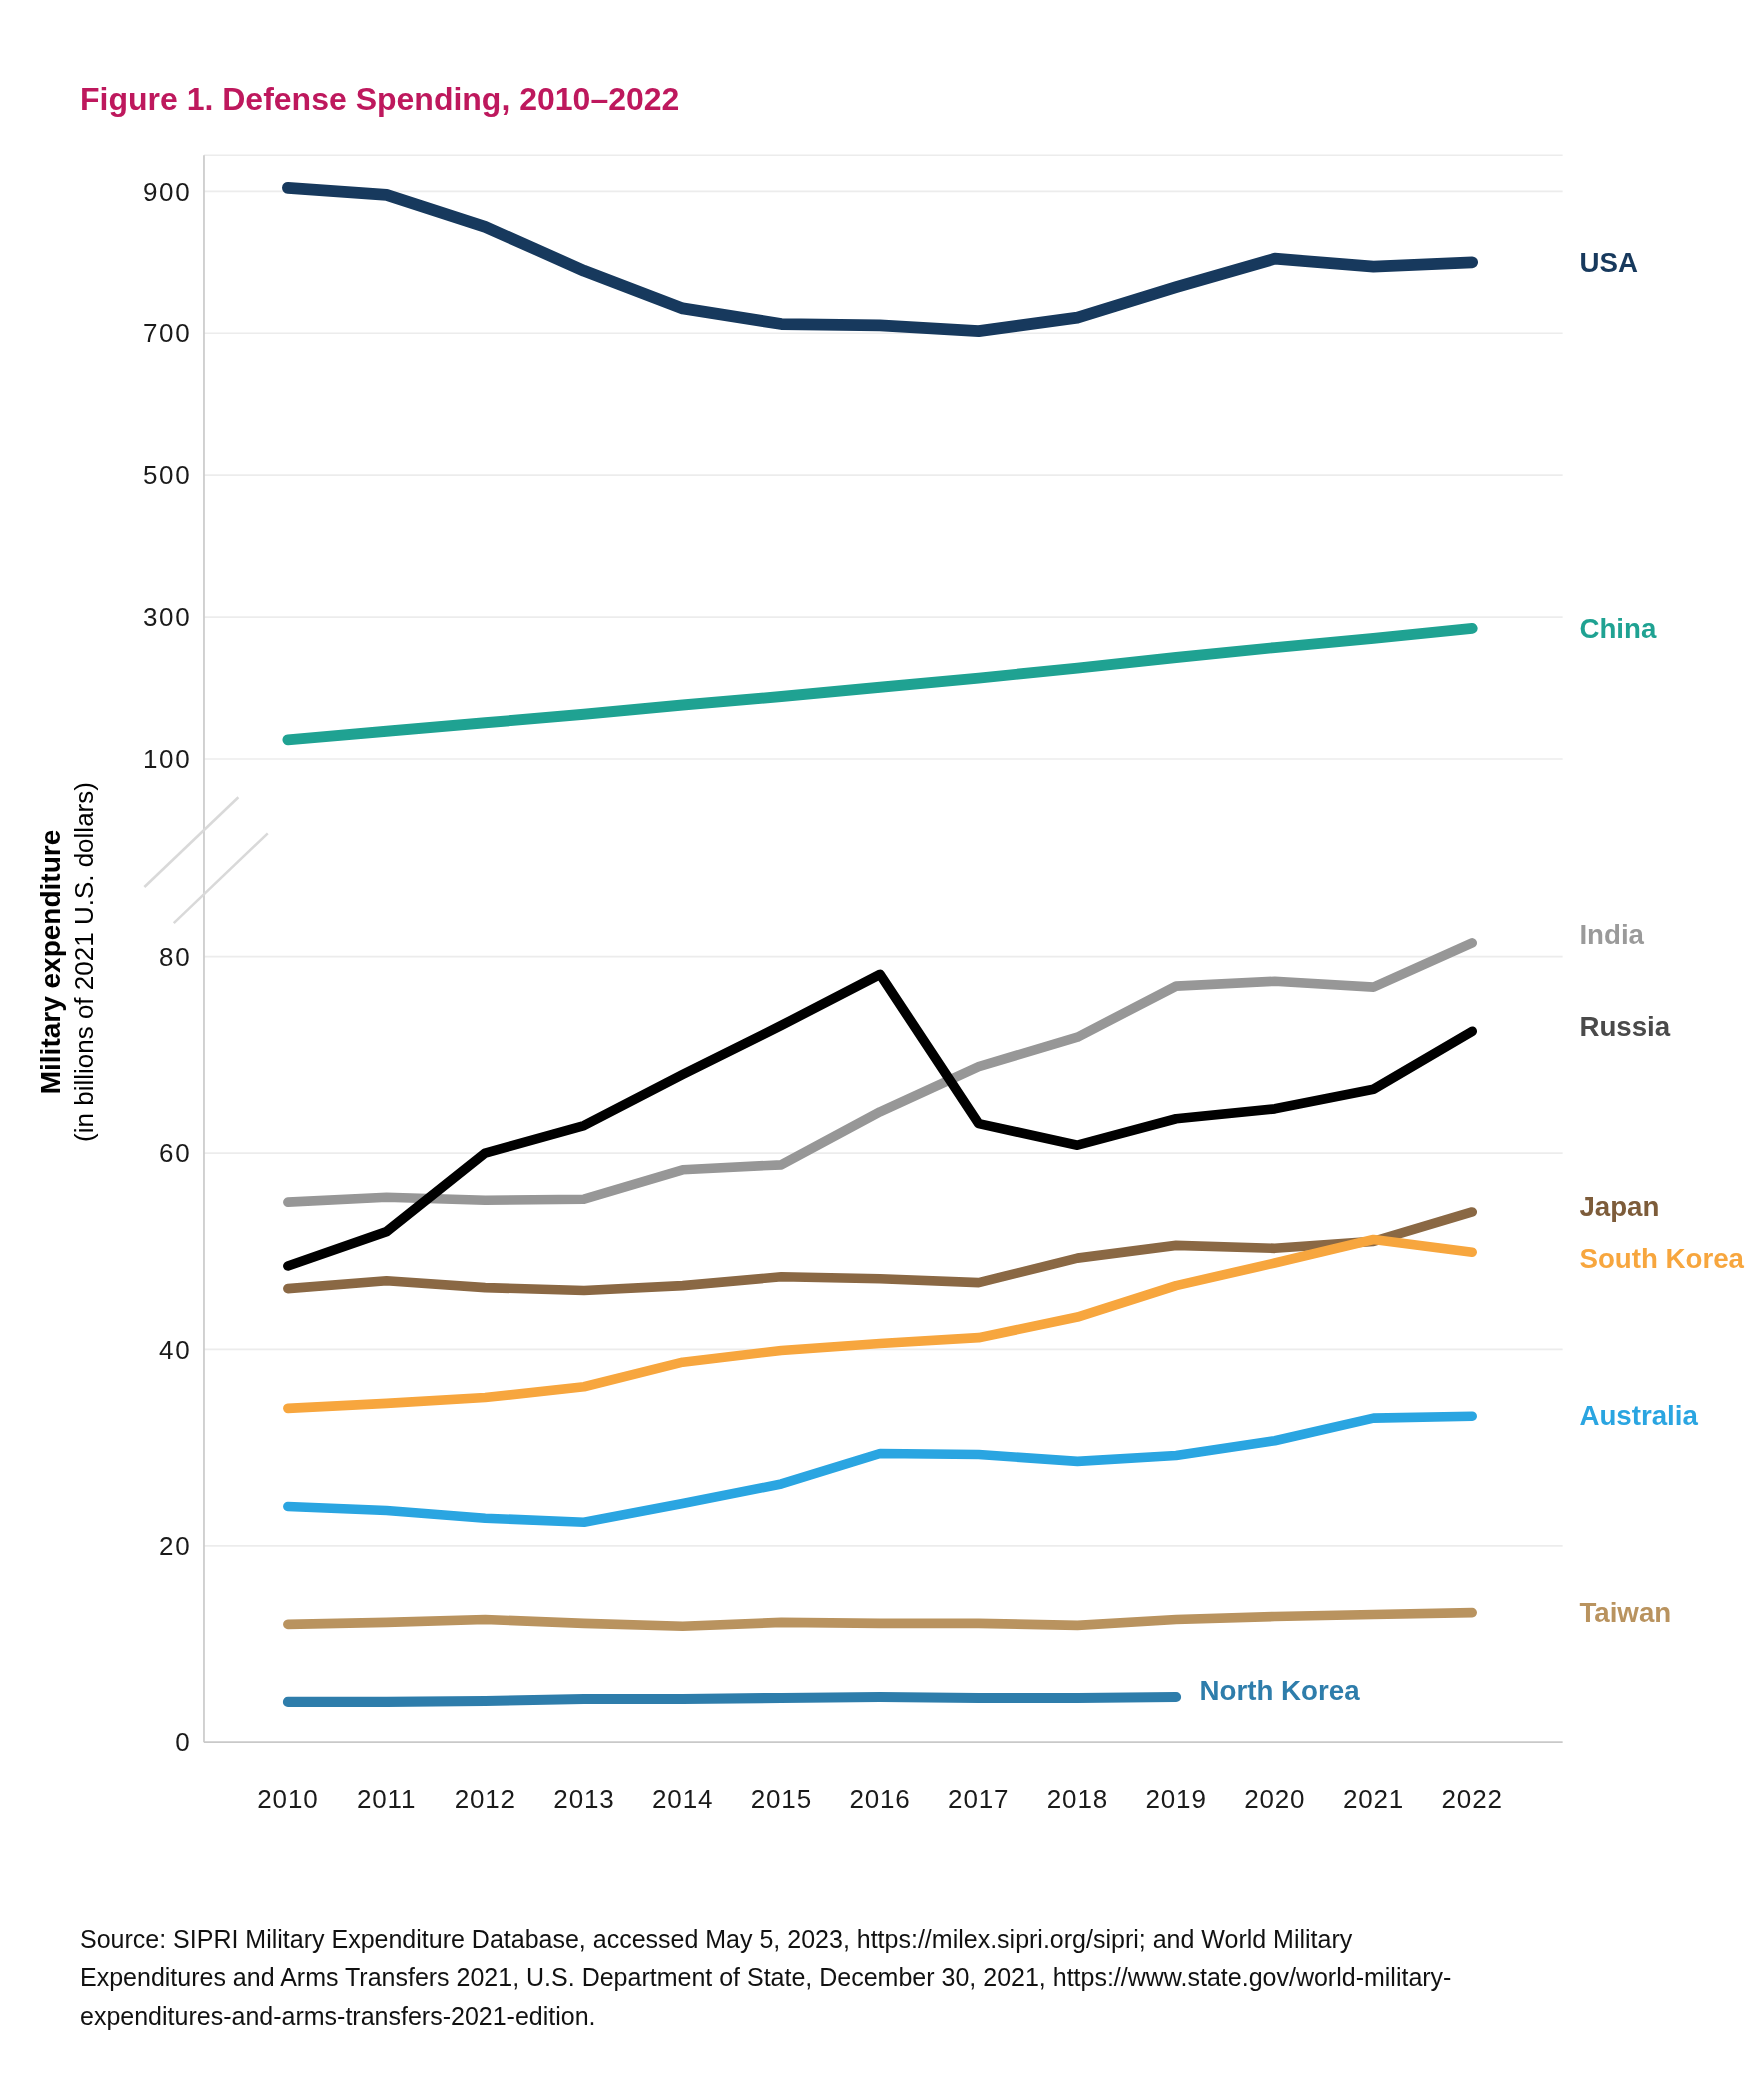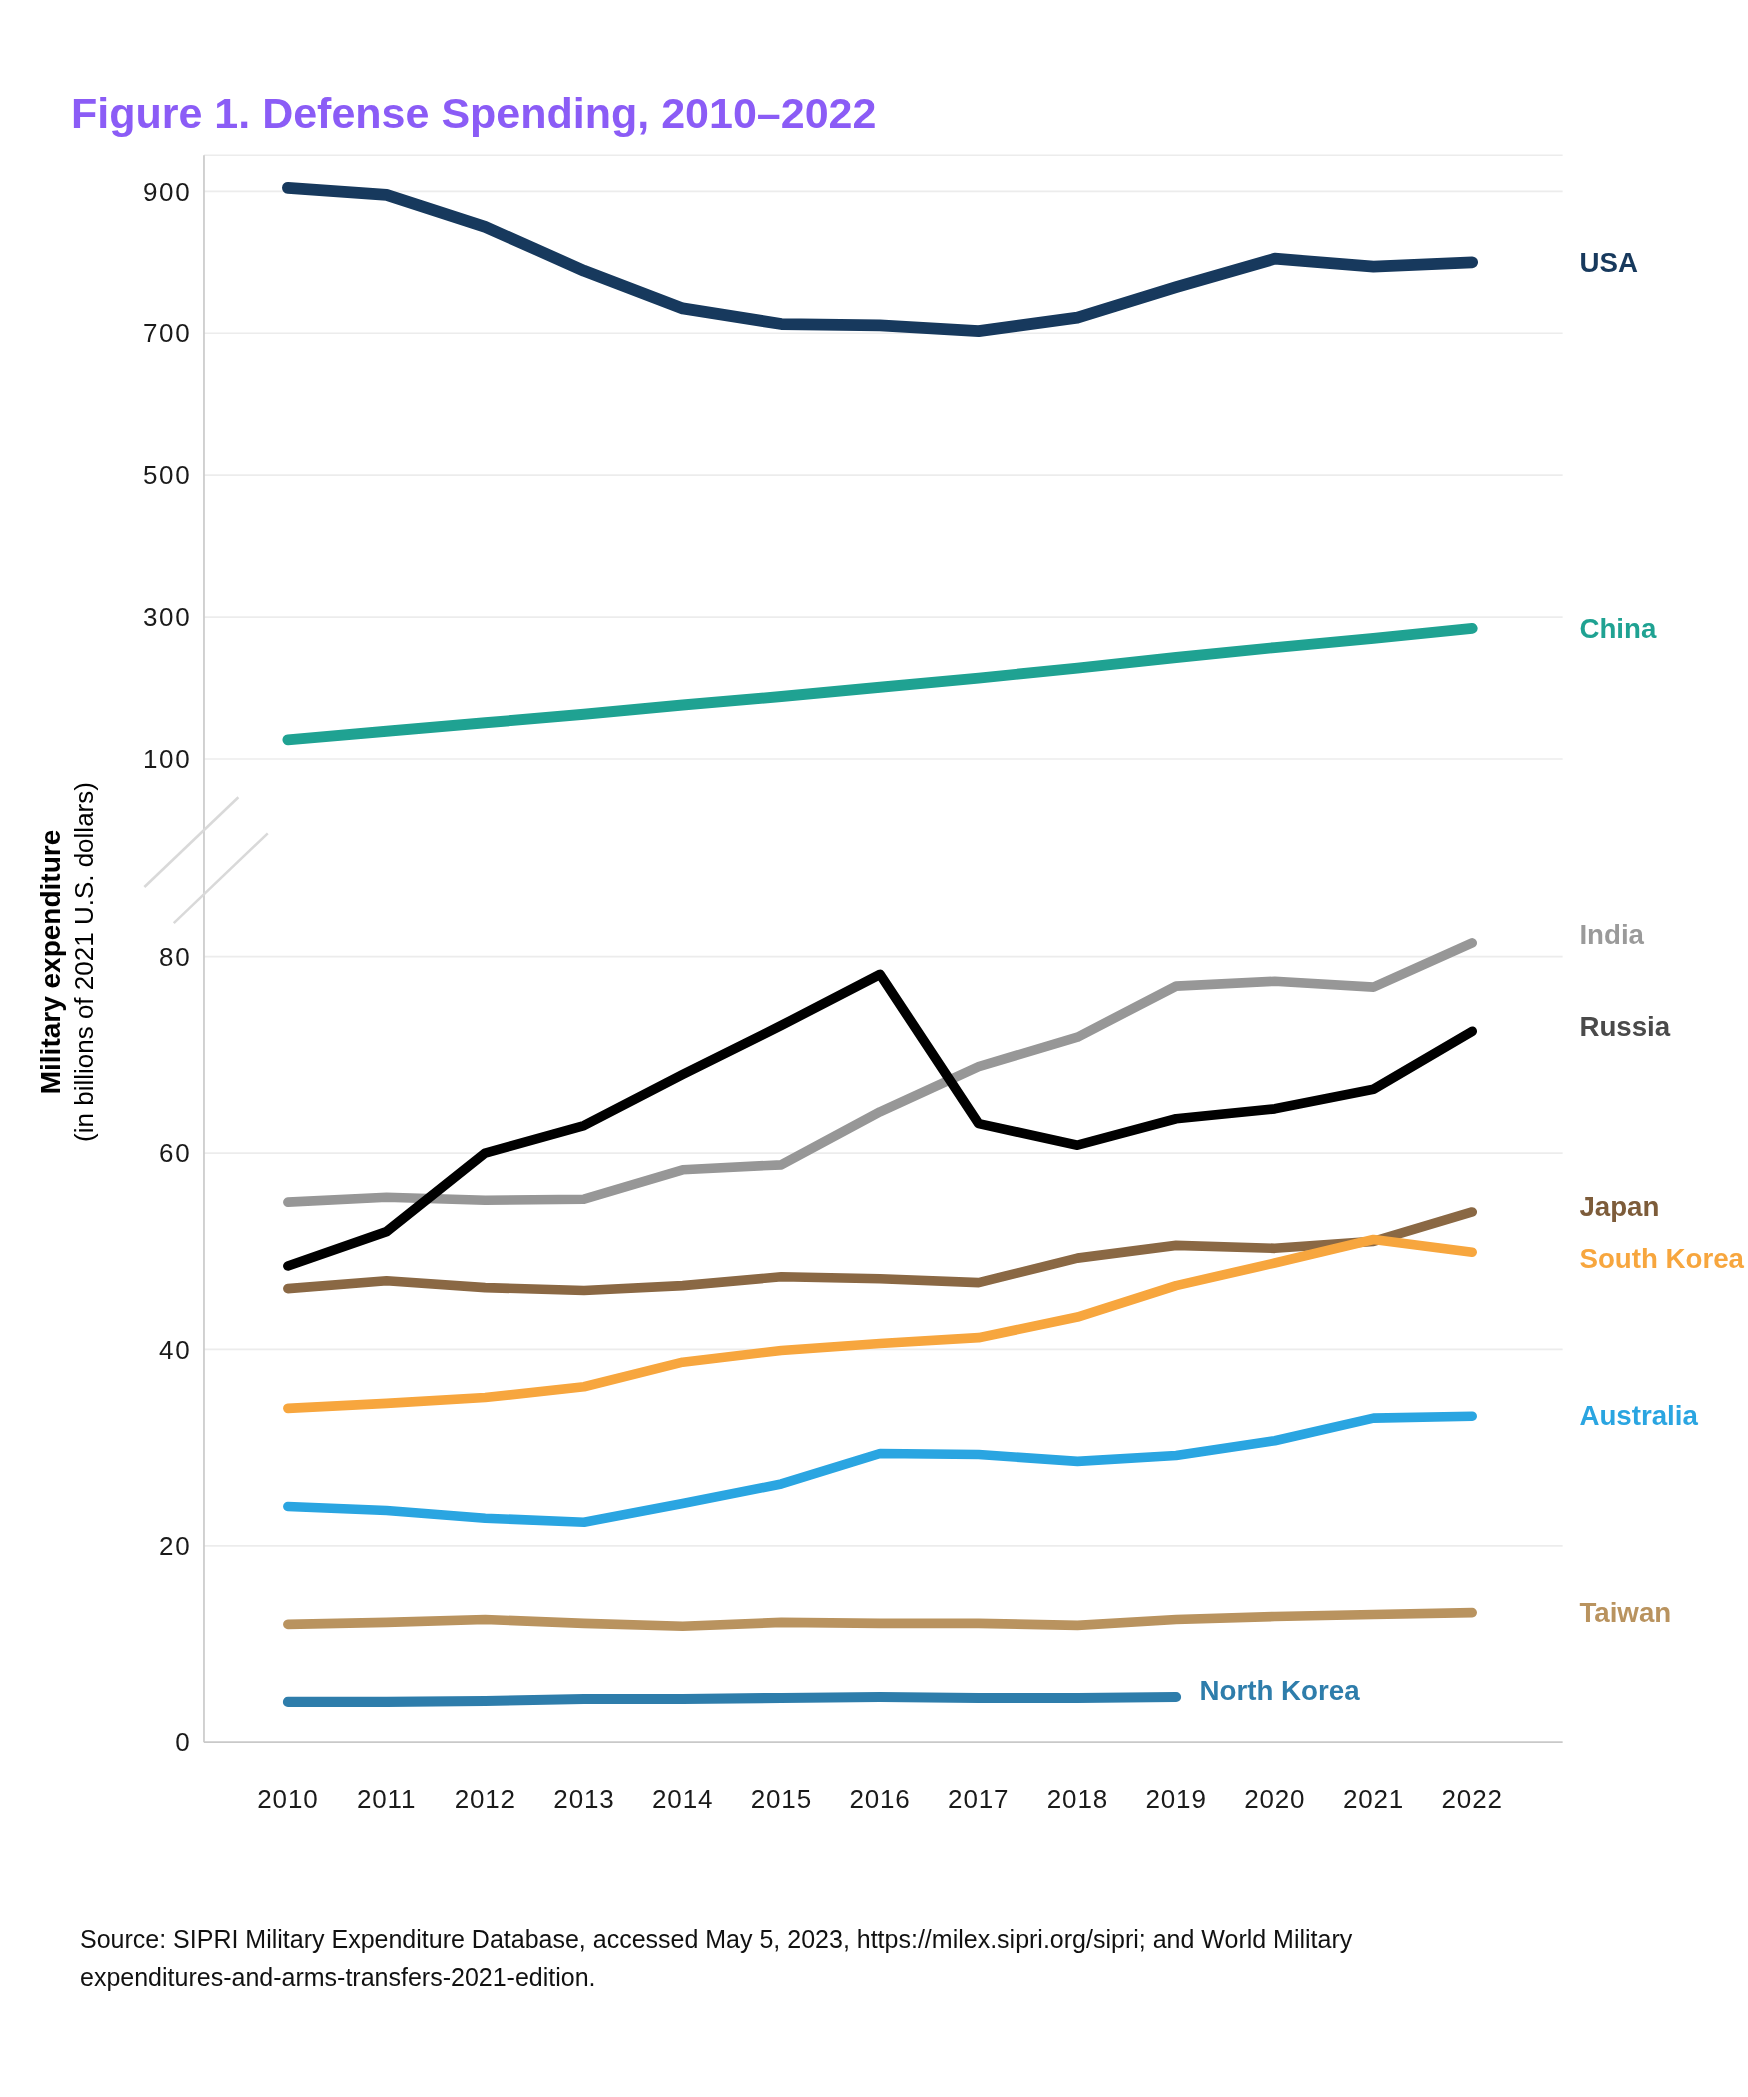--- a/index.html
+++ b/index.html
@@ -1,19 +1,19 @@
 <!DOCTYPE html>
 <html style="font-size:13.4px"><head>
 <meta charset="utf-8">
 <style>
   html,body{margin:0;padding:0;background:#ffffff;}
   body{width:1749px;height:2098px;position:relative;overflow:hidden;
        font-family:"Liberation Sans", sans-serif;color:#000;}
-  .page-title{position:absolute;left:71px;top:60px;font-size:43px;font-weight:bold;
-       letter-spacing:0px;color:#8b5cf6;}
+  .page-title{position:absolute;left:80px;top:60px;font-size:32px;font-weight:bold;
+       letter-spacing:0px;color:#be185d;}
   .y-axis-label{position:absolute;left:-310px;top:927px;width:755px;height:70px;
        transform:rotate(-90deg);text-align:center;line-height:1.25;}
   .y-axis-label .bold{font-size:28px;font-weight:bold;color:#000;}
   .y-axis-label .sub{font-size:26px;color:#000;}
   .source-block{position:absolute;left:80px;top:1920px;width:1619px;
        font-size:25px;line-height:1.53;color:#111;}
   svg.chart{position:absolute;left:0;top:0;}
   text{font-family:"Liberation Sans", sans-serif;}
 </style>
 </head>
@@ -79,15 +79,16 @@
     <polyline points="343.0,1795.2 460.6,1799.9 578.2,1809.2 695.8,1813.9 813.4,1791.7 931.0,1768.3 1048.6,1732.0 1166.2,1733.2 1283.8,1741.4 1401.4,1734.4 1519.0,1716.8 1636.6,1689.9 1754.2,1687.6" fill="none" stroke="#2aa5e1" stroke-width="11.5" stroke-linecap="round" stroke-linejoin="round"></polyline>
     <text x="1882" y="1698.56" font-size="33px" font-weight="bold" fill="#2aa5e1">Australia</text>
     <polyline points="343.0,1935.6 460.6,1933.3 578.2,1929.8 695.8,1934.4 813.4,1937.9 931.0,1933.3 1048.6,1934.4 1166.2,1934.4 1283.8,1936.8 1401.4,1929.8 1519.0,1926.2 1636.6,1923.9 1754.2,1921.6" fill="none" stroke="#b9935f" stroke-width="11.5" stroke-linecap="round" stroke-linejoin="round"></polyline>
     <text x="1882" y="1932.56" font-size="33px" font-weight="bold" fill="#b9935f">Taiwan</text>
     <polyline points="343.0,2028.0 460.6,2028.0 578.2,2026.9 695.8,2024.5 813.4,2024.5 931.0,2023.3 1048.6,2022.2 1166.2,2023.3 1283.8,2023.3 1401.4,2022.2" fill="none" stroke="#2e7dab" stroke-width="12" stroke-linecap="round" stroke-linejoin="round"></polyline>
     <text x="1429.3999999999999" y="2025.18" font-size="33px" font-weight="bold" fill="#2e7dab">North Korea</text>
   </svg>
 
 <div class="source-block">
   <div>Source: SIPRI Military Expenditure Database, accessed May 5, 2023, https://milex.sipri.org/sipri; and World Military</div>
+  <div>Expenditures and Arms Transfers 2021, U.S. Department of State, December 30, 2021, https://www.state.gov/world-military-</div>
   <div>expenditures-and-arms-transfers-2021-edition.</div>
 </div>
 
 
 </body></html>

